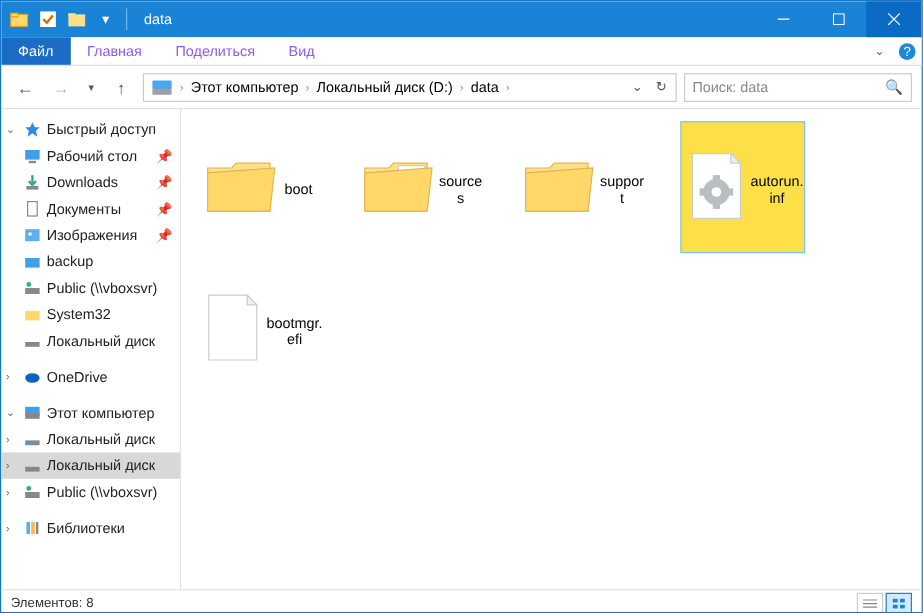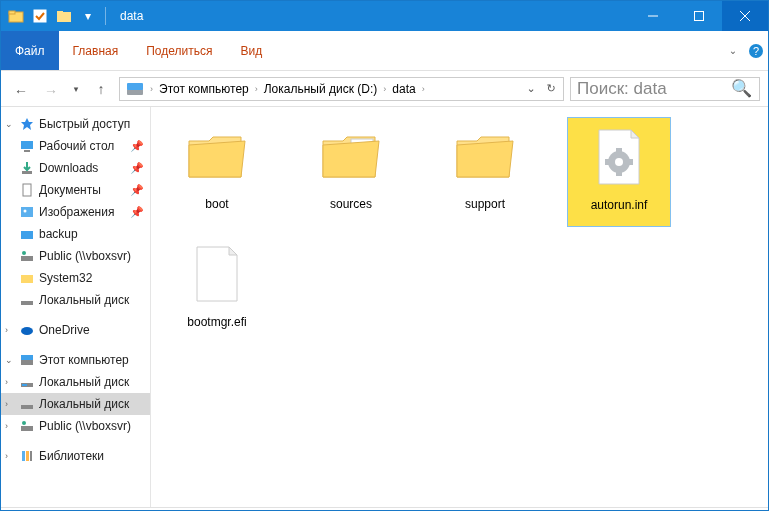--- a/index.html
+++ b/index.html
@@ -4,46 +4,46 @@
 <style>
 * { margin: 0; padding: 0; box-sizing: border-box; font-family: "Segoe UI", Tahoma, sans-serif; }
 body { width: 769px; height: 511px; background: #fff; border: 1px solid #1878c7; overflow: hidden; }
 .titlebar { height: 30px; background: #1883d7; display: flex; align-items: center; color: #fff; font-size: 12px; }
 .titlebar-icons { display: flex; gap: 2px; padding: 0 4px; align-items: center; }
 .tb-btn { width: 22px; height: 22px; display: flex; align-items: center; justify-content: center; }
 .titlebar-title { padding-left: 6px; flex: 1; }
 .win-controls { display: flex; }
 .win-btn { width: 46px; height: 30px; display: flex; align-items: center; justify-content: center; color: #fff; }
 .win-btn.close { background: #0a6ac4; }
-.menubar { height: 40px; display: flex; align-items: stretch; font-size: 12px; background: #fff; border-bottom: 1px solid #e1e1e1; }
+.menubar { height: 24px; display: flex; align-items: stretch; font-size: 12px; background: #fff; border-bottom: 1px solid #e1e1e1; }
 .file-tab { background: #1c6bc7; color: #fff; padding: 0 14px; display: flex; align-items: center; }
-.menu-item { padding: 0 14px; display: flex; align-items: center; color: #c2410c; }
+.menu-item { padding: 0 14px; display: flex; align-items: center; color: #8b5cf6; }
 .menu-spacer { flex: 1; }
 .help-btn { width: 24px; display: flex; align-items: center; justify-content: center; color: #1c6bc7; }
 .expand-btn { width: 22px; display: flex; align-items: center; justify-content: center; color: #666; font-size: 10px; }
 .navbar { height: 36px; display: flex; align-items: center; padding: 4px 8px; gap: 6px; border-bottom: 1px solid #e1e1e1; }
 .nav-arrow { width: 24px; height: 24px; display: flex; align-items: center; justify-content: center; color: #555; font-size: 14px; }
 .nav-arrow.smallv { font-size: 9px; width: 14px; }
 .addressbar { flex: 1; height: 24px; border: 1px solid #ccc; display: flex; align-items: center; padding: 0 2px; font-size: 12px; }
 .crumb { padding: 0 4px; display: flex; align-items: center; gap: 4px; }
 .crumb-sep { color: #888; font-size: 9px; padding: 0 2px; }
 .addr-tail { margin-left: auto; display: flex; }
 .addr-btn { width: 20px; height: 22px; display: flex; align-items: center; justify-content: center; color: #555; font-size: 11px; }
-.searchbox { width: 190px; height: 24px; border: 1px solid #ccc; display: flex; align-items: center; padding: 0 6px; font-size: 17px; color: #888; }
+.searchbox { width: 190px; height: 24px; border: 1px solid #ccc; display: flex; align-items: center; padding: 0 6px; font-size: 12px; color: #888; }
 .searchbox .sicon { margin-left: auto; color: #555; }
 .body { display: flex; height: 400px; }
 .sidebar { width: 150px; border-right: 1px solid #e5e5e5; overflow: hidden; padding-top: 6px; font-size: 12px; }
 .tree-item { display: flex; align-items: center; height: 22px; padding-left: 4px; gap: 4px; white-space: nowrap; color: #222; }
 .tree-item.sel { background: #d8d8d8; }
 .tree-item .pin { margin-left: auto; color: #888; font-size: 11px; padding-right: 6px; }
 .tree-item .chev { width: 10px; font-size: 9px; color: #666; }
 .tree-icon { width: 16px; height: 16px; display: inline-flex; align-items: center; justify-content: center; }
 .spacer-row { height: 8px; }
 .content { flex: 1; padding: 10px 14px; display: flex; flex-wrap: wrap; align-content: flex-start; gap: 8px 30px; overflow: auto; }
-.file-item { width: 104px; height: 110px; display: flex; flex-direction: column; align-items: center; justify-content: flex-start; font-size: 12px; text-align: center; padding-top: 4px; }
+.file-item { width: 104px; height: 110px; display: flex; flex-direction: row; align-items: center; justify-content: flex-start; font-size: 12px; text-align: center; padding-top: 4px; }
 .file-item.sel { border: 1px solid #83c0ef; background: #fde047; }
 .file-icon { width: 72px; height: 72px; display: flex; align-items: center; justify-content: center; margin-bottom: 4px; }
 .file-label { word-break: break-word; }
 .statusbar { height: 22px; border-top: 1px solid #e1e1e1; display: flex; align-items: center; font-size: 11px; padding: 0 8px; color: #333; }
 .status-right { margin-left: auto; display: flex; gap: 2px; }
 .view-btn { width: 22px; height: 18px; border: 1px solid #ccc; display: flex; align-items: center; justify-content: center; }
 .view-btn.active { border-color: #1883d7; background: #d4e9fb; }
 
 svg { display: block; }
 </style>

